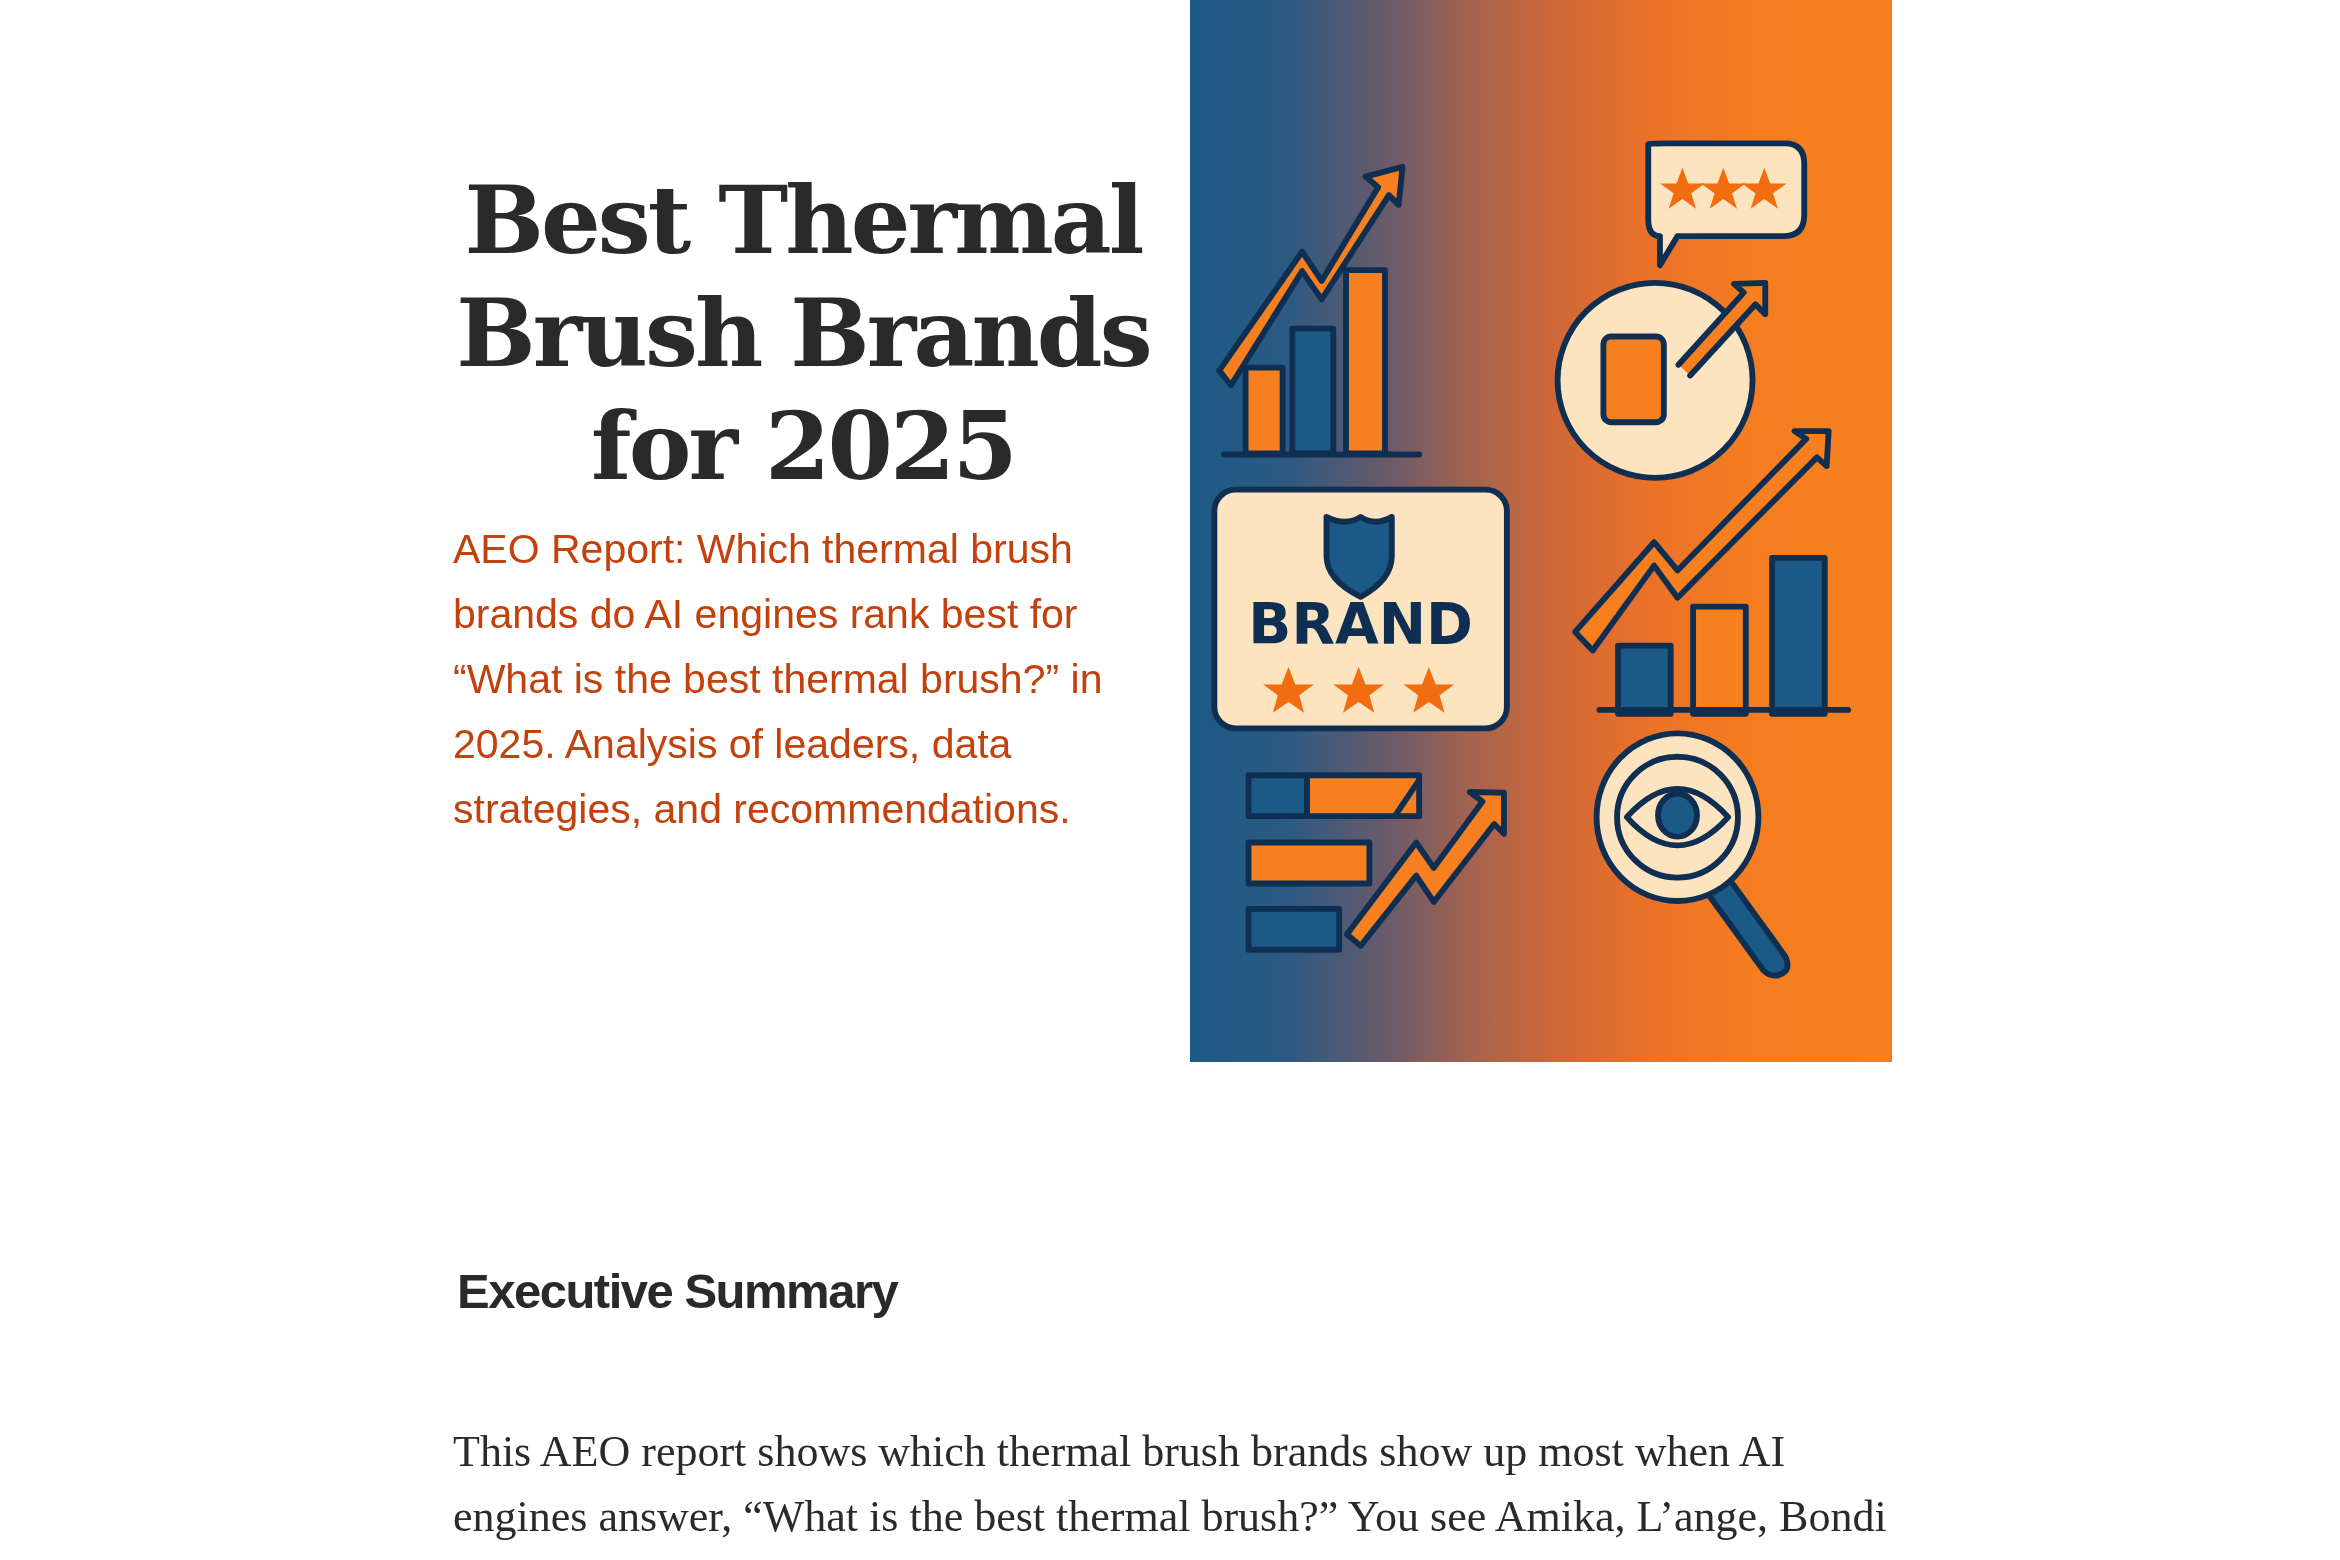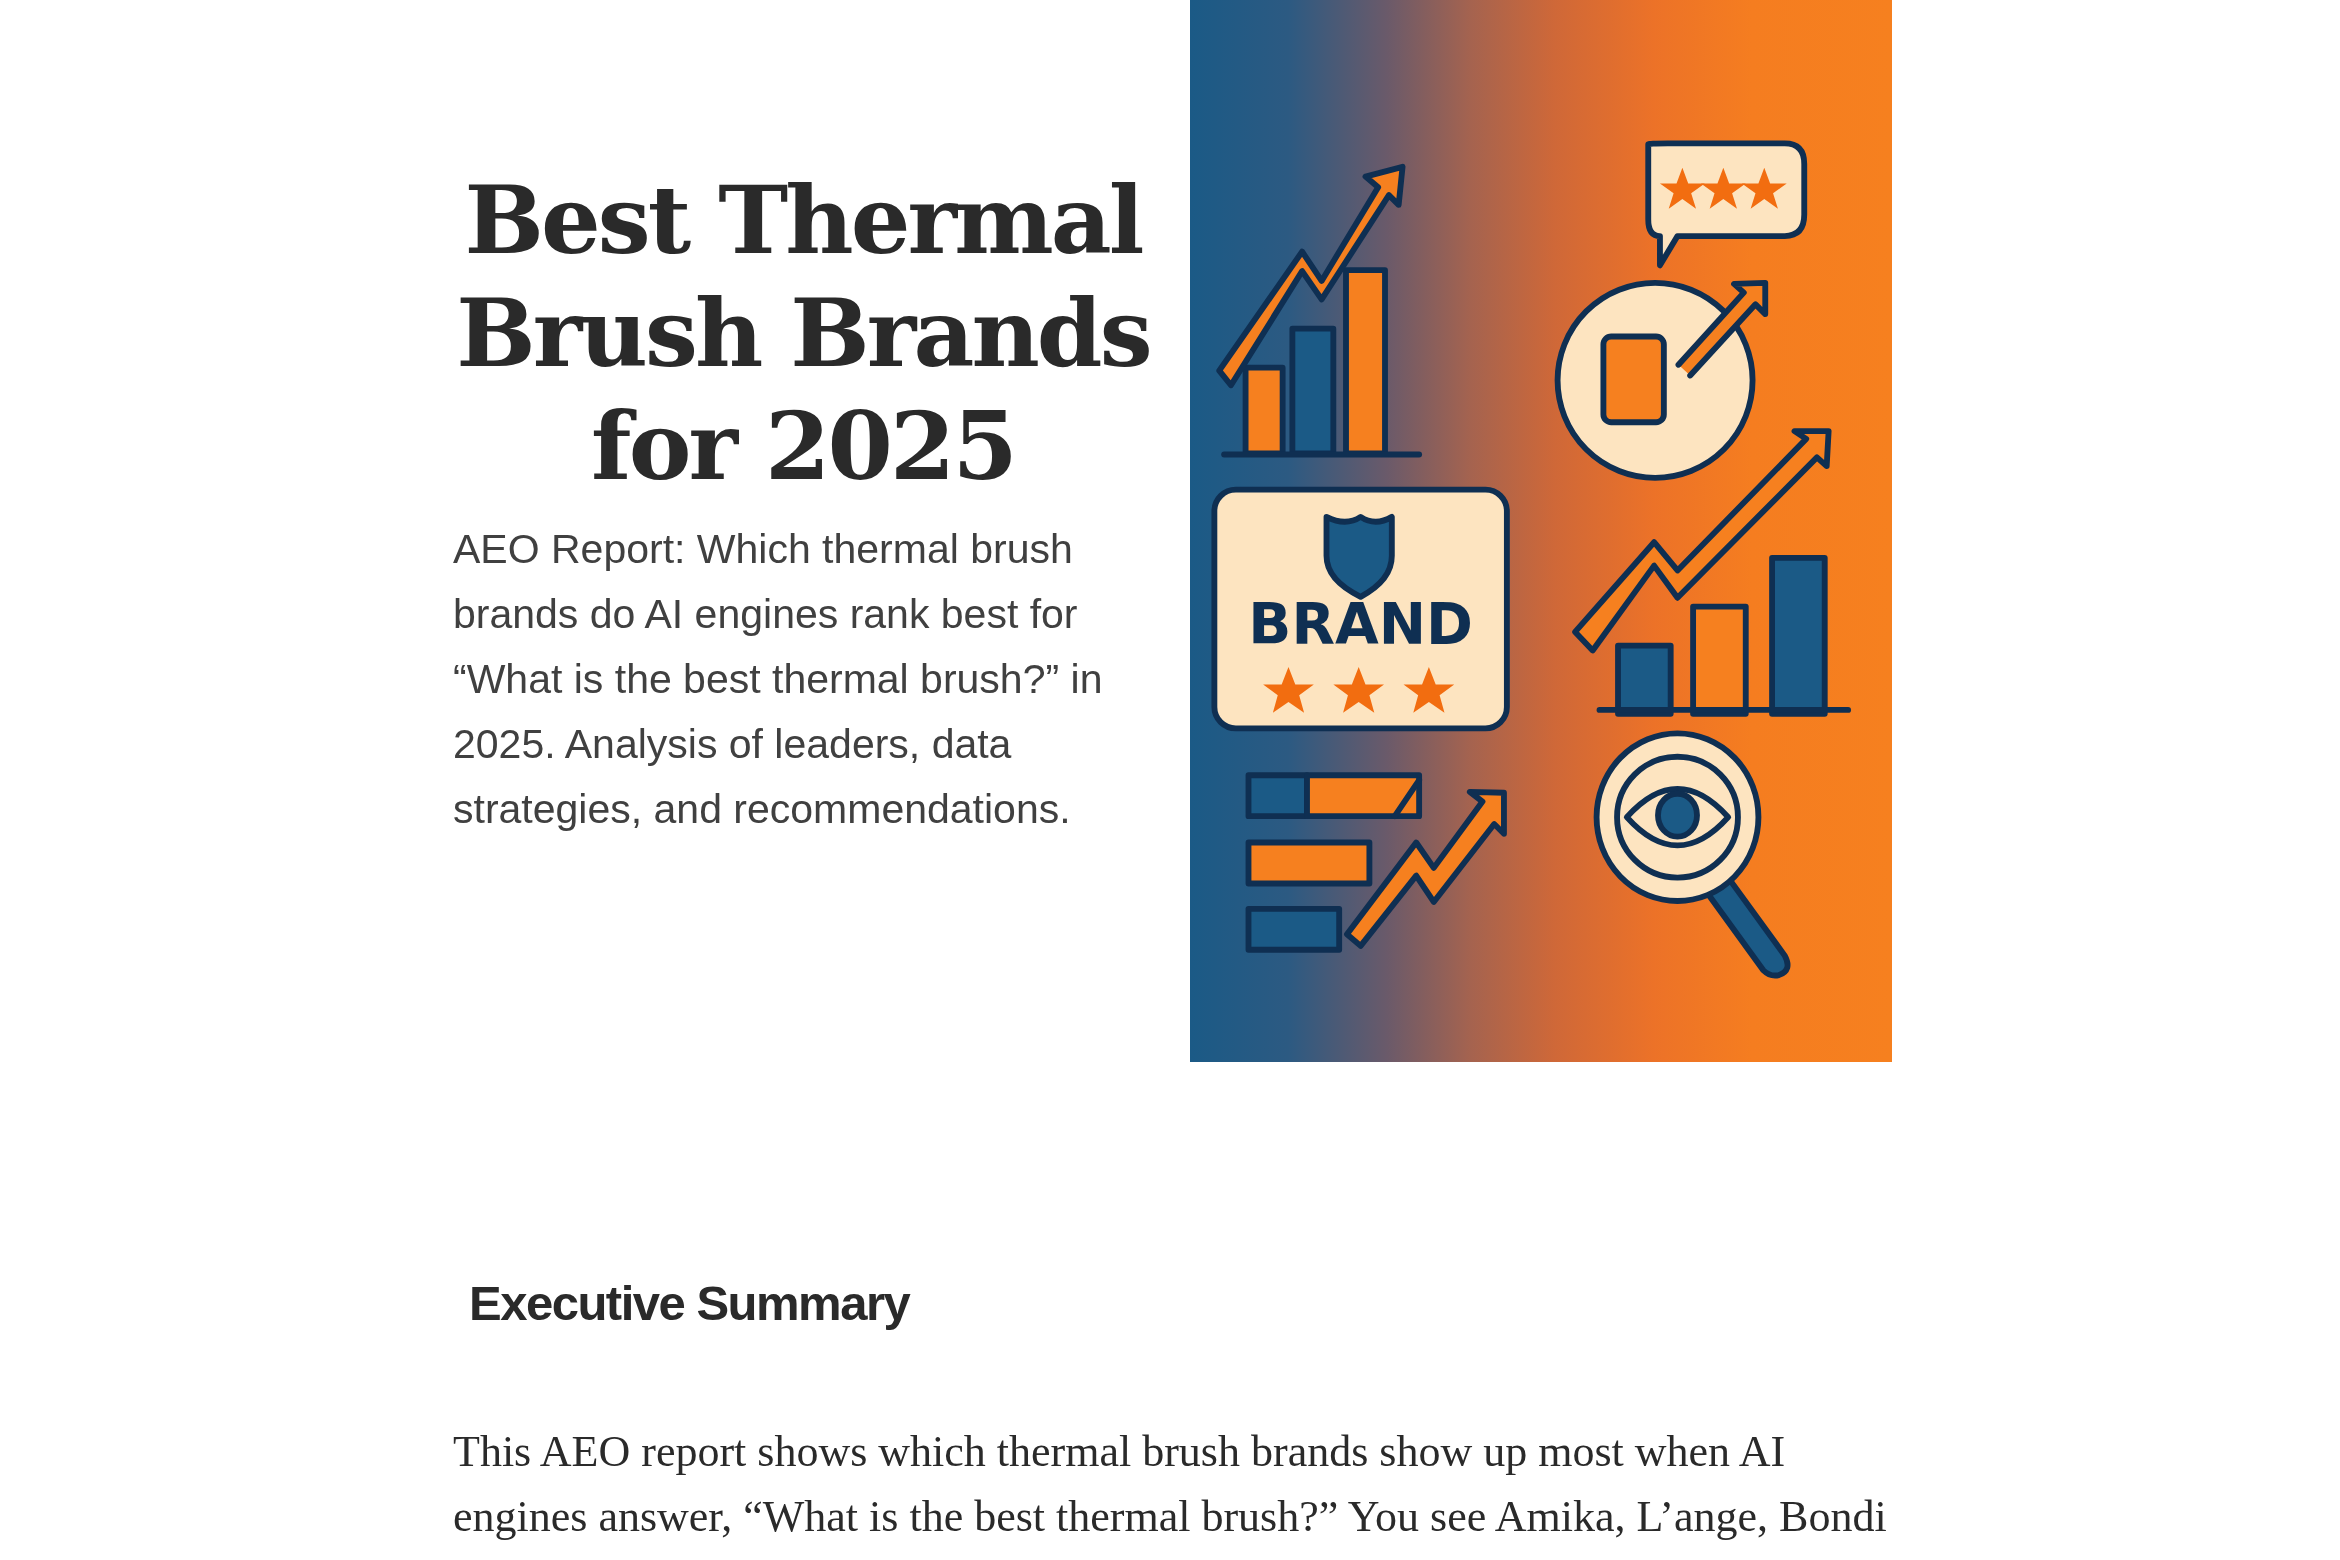--- a/index.html
+++ b/index.html
@@ -5,30 +5,30 @@
   html, body { margin: 0; padding: 0; background: #ffffff; }
   body { width: 2341px; height: 1560px; overflow: hidden; position: relative; }
   .hero-title {
     position: absolute; left: 452px; top: 164px; width: 702px; margin: 0;
     font-family: "DejaVu Serif", serif; font-weight: bold;
     font-size: 94px; line-height: 113px; color: #2a2a2a; letter-spacing: -2.9px; text-align: center;
   }
   .hero-sub {
     position: absolute; left: 453px; top: 517px; width: 683px; margin: 0;
     font-family: "Liberation Sans", sans-serif; font-size: 41px; line-height: 65px;
-    color: #404040;
+    color: #c2410c;
   }
   .hero-image {
     position: absolute; left: 1190px; top: 0; width: 702px; height: 1062px;
     background: linear-gradient(90deg, #1b5a86 0%, #2c5a82 14%, #6a5a6a 28%, #a5634f 40%, #cf6838 52%, #ec7228 66%, #f57d20 80%, #f6801f 100%);
     overflow: hidden;
   }
   .hero-image svg { width: 702px; height: 1062px; display: block; }
   .section-heading {
-    position: absolute; left: 453px; top: 1258px; margin: 16px;
+    position: absolute; left: 453px; top: 1258px; margin: 4px;
     font-family: "Liberation Sans", sans-serif; font-weight: bold;
     font-size: 49px; line-height: 59px; color: #2a2a2a; letter-spacing: -1.5px;
   }
   .body-para {
     position: absolute; left: 453px; top: 1419px; width: 1463px; margin: 0;
     font-family: "Liberation Serif", serif; font-size: 44px; line-height: 65px;
     color: #2a2a2a;
   }
 </style>
 </head>

